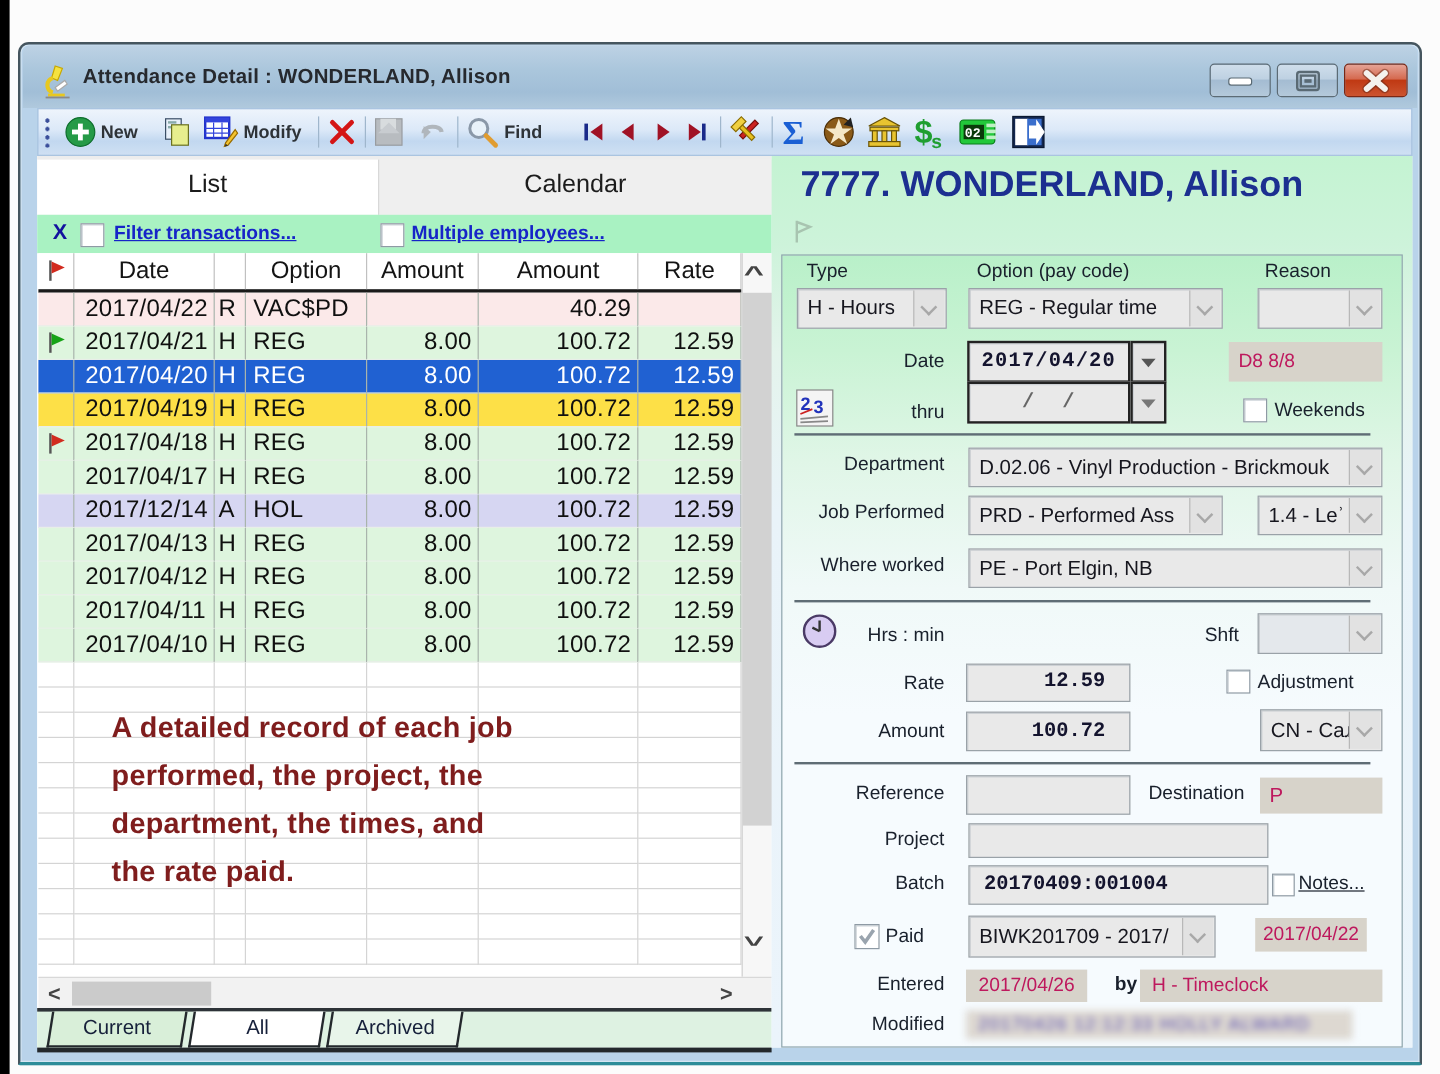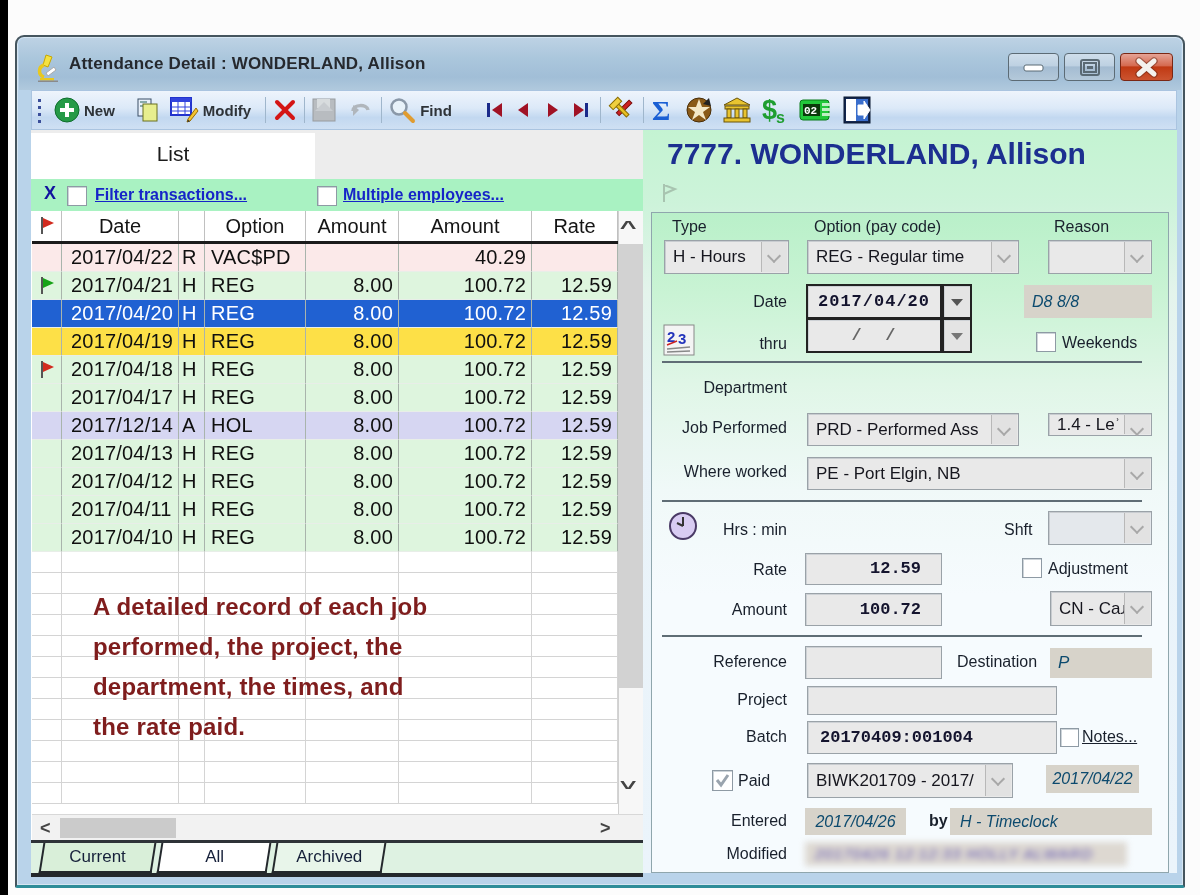--- a/index.html
+++ b/index.html
@@ -53,21 +53,21 @@
 #rpanel { left:612px; top:0; width:534px; height:743px; background:linear-gradient(180deg,#c4f3d2 0%,#cdf3da 10%,#e4f4ec 22%,#e9f3f9 40%,#ebf4fb 100%); }
 #rtitle { left:24px; top:7px; font-size:30px; font-weight:bold; color:#1c2f90; }
 #gbox { left:8px; top:82px; width:518px; height:661px; border:1px solid #8fa6ad; background:linear-gradient(180deg,#b9f0c9 0%,#c9f3d4 12%,#e0f6e7 26%,#f0f9f8 42%,#f6fbfe 58%,#f6fbfe 100%); }
 .lab { position:absolute; font-size:16px; color:#19202c; white-space:nowrap; }
 .rlab { text-align:right; }
 .dd { position:absolute; background:#e9e9e9; border:1px solid #9aa2a8; box-shadow: inset 1px 1px 0 #c8ccd0; }
 .dd .txt { position:absolute; left:8px; top:50%; transform:translateY(-50%); font-size:17px; color:#16161e; white-space:nowrap; overflow:hidden; }
 .dd .arr { position:absolute; right:1px; top:1px; bottom:1px; width:26px; background:#e2e2e2; border-left:1px solid #b8b8b8; }
 .dd .arr:after { content:""; position:absolute; left:7px; top:9px; width:8px; height:8px; border-right:2px solid #a8a8a8; border-bottom:2px solid #a8a8a8; transform:rotate(45deg); }
 .fld { position:absolute; background:#e9e9e9; border:1px solid #9aa2a8; box-shadow: inset 1px 1px 0 #cdd1d5; font-family:"Liberation Mono", monospace; font-size:17px; font-weight:bold; color:#14142e; }
-.gfld { position:absolute; background:#d7d3ca; font-size:17px; font-weight:normal; color:#0c4a6e;font-style:italic; }
+.gfld { position:absolute; background:#d7d3ca; font-size:17px; font-weight:normal; color:#be185d; }
 .sep { position:absolute; height:2px; background:#5f6d75; }
 .flagi { position:absolute; left:7px; top:5px; width:16px; height:18px; }
 .flagi:before { content:""; position:absolute; left:2px; top:0; width:2px; height:17px; background:#555; }
 .flagi:after { content:""; position:absolute; left:4px; top:1px; width:0; height:0; border-top:5px solid transparent; border-bottom:5px solid transparent; }
 .flagi.g:after { border-left:11px solid #17a317; }
 .flagi.r:after { border-left:11px solid #d22b1f; }
 .ecell { border-right:1px solid #d4d4d4 !important; border-bottom:1px solid #d4d4d4 !important; }
 .sarr { position:absolute; font-size:18px; font-weight:bold; color:#444; }
 .btab span { display:inline-block; transform:skewX(9deg); }
 
@@ -253,20 +253,21 @@
             <rect x="3" y="3" width="11" height="22" fill="#fff"></rect>
             <rect x="13" y="3" width="12" height="22" fill="#3a6ecc"></rect>
             <polygon points="15,9 21,9 21,5 27,14 21,23 21,19 15,19" fill="#fff" stroke="#fff"></polygon>
           </svg>
         </div>
     </div>
     <div id="content" class="abs">
       <div id="lpanel" class="abs">
         <div id="tabstrip" class="abs"></div>
         <div id="tabList" class="abs">List</div>
+        <div id="tabCal" class="abs">Calendar</div>
         <div id="filterrow" class="abs">
           <div id="fx" class="abs">X</div>
           <div class="cb abs" style="left:36px; top:7px;"></div>
           <div class="flink abs" style="left:64px; top:7px;">Filter transactions...</div>
           <div class="cb abs" style="left:286px; top:7px;"></div>
           <div class="flink abs" style="left:312px; top:7px;">Multiple employees...</div>
         </div>
         <div id="theader" class="abs">
           <div class="hcell" style="left:0px; width:30px;">
               <span class="flagi r" style="left:7px; top:6px;"></span>
@@ -551,27 +552,31 @@
           <div class="lab rlab" style="left:55px; top:122px; width:80px;">thru</div>
           <div class="fld" style="left:154px; top:105px; width:136px; height:35px; border:2px solid #222; line-height:31px; text-align:center; letter-spacing:1px; color:#666;">/&nbsp;&nbsp;/</div>
           <div class="fld" style="left:290px; top:105px; width:30px; height:35px; border:2px solid #222; background:#e4e4e4;"><svg width="26" height="31">
                 <polygon points="7,13 19,13 13,20" fill="#777"></polygon>
               </svg></div>
           <div class="cb abs" style="left:384px; top:119px; width:20px; height:20px;"></div>
           <div class="lab" style="left:410px; top:121px;">Weekends</div>
           <div class="sep" style="left:10px; top:148px; width:480px;"></div>
 
           <div class="lab rlab" style="left:25px; top:166px; width:110px;">Department</div>
+          <div class="dd" style="left:155px; top:160px; width:345px; height:33px;">
+              <span class="txt">D.02.06 - Vinyl Production - Brickmouk</span>
+              <span class="arr"></span>
+            </div>
 
           <div class="lab rlab" style="left:15px; top:206px; width:120px;">Job Performed</div>
           <div class="dd" style="left:155px; top:200px; width:212px; height:33px;">
               <span class="txt">PRD - Performed Ass</span>
               <span class="arr"></span>
             </div>
-          <div class="dd" style="left:396px; top:200px; width:104px; height:23px;">
+          <div class="dd" style="left:396px; top:200px; width:104px; height:33px;">
               <span class="txt">1.4 - Leʾ</span>
               <span class="arr"></span>
             </div>
 
           <div class="lab rlab" style="left:10px; top:250px; width:125px;">Where worked</div>
           <div class="dd" style="left:155px; top:244px; width:345px; height:33px;">
               <span class="txt">PE - Port Elgin, NB</span>
               <span class="arr"></span>
             </div>
           <div class="sep" style="left:10px; top:287px; width:480px;"></div>

